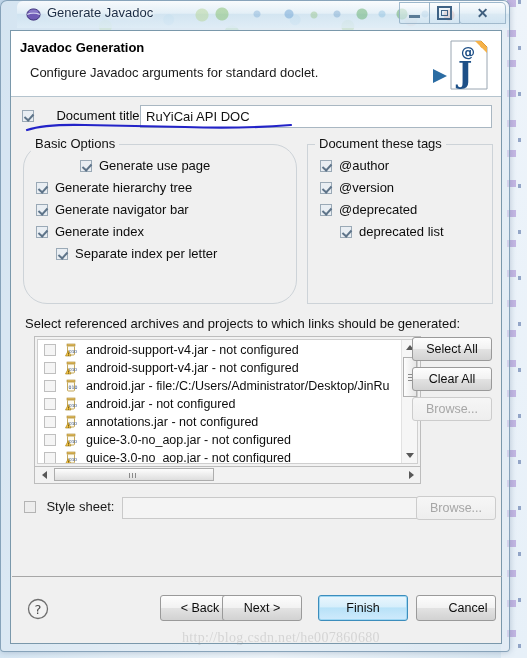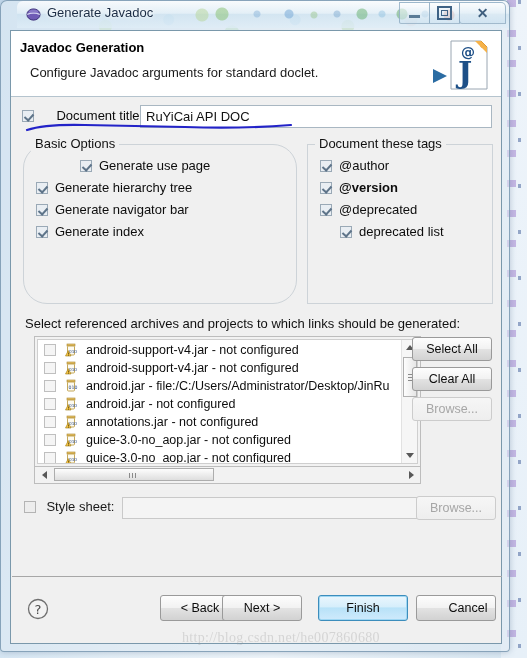--- a/index.html
+++ b/index.html
@@ -355,28 +355,31 @@
         </div>
         <div class="opt-row" style="left:12px; top:34px;">
           <span class="cb checked-disabled"></span><span class="opt-label">Generate hierarchy tree</span>
         </div>
         <div class="opt-row" style="left:12px; top:56px;">
           <span class="cb checked-disabled"></span><span class="opt-label">Generate navigator bar</span>
         </div>
         <div class="opt-row" style="left:12px; top:78px;">
           <span class="cb checked-disabled"></span><span class="opt-label">Generate index</span>
         </div>
+        <div class="opt-row" style="left:32px; top:100px;">
+          <span class="cb checked-disabled"></span><span class="opt-label">Separate index per letter</span>
+        </div>
       </div>
 
       <div class="group" id="group-tags">
         <span class="group-legend">Document these tags</span>
         <div class="opt-row" style="left:12px; top:12px;">
           <span class="cb checked-disabled"></span><span class="opt-label">@author</span>
         </div>
-        <div class="opt-row" style="left:12px; top:34px;font-weight:bold;">
+        <div class="opt-row" style="left:12px; top:34px;">
           <span class="cb checked-disabled"></span><span class="opt-label">@version</span>
         </div>
         <div class="opt-row" style="left:12px; top:56px;">
           <span class="cb checked-disabled"></span><span class="opt-label">@deprecated</span>
         </div>
         <div class="opt-row" style="left:32px; top:78px;">
           <span class="cb checked-disabled"></span><span class="opt-label">deprecated list</span>
         </div>
       </div>
 

